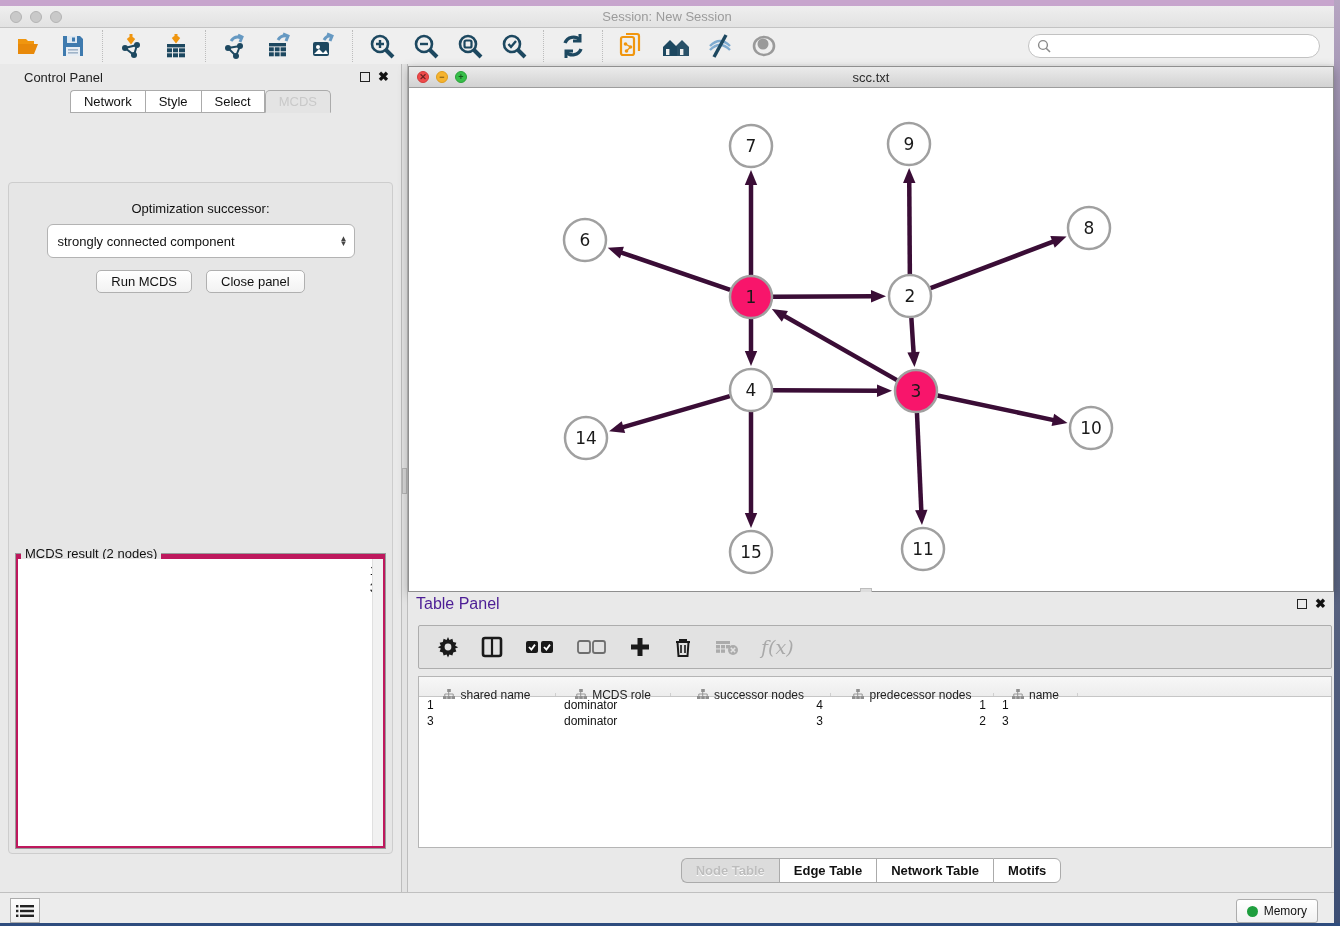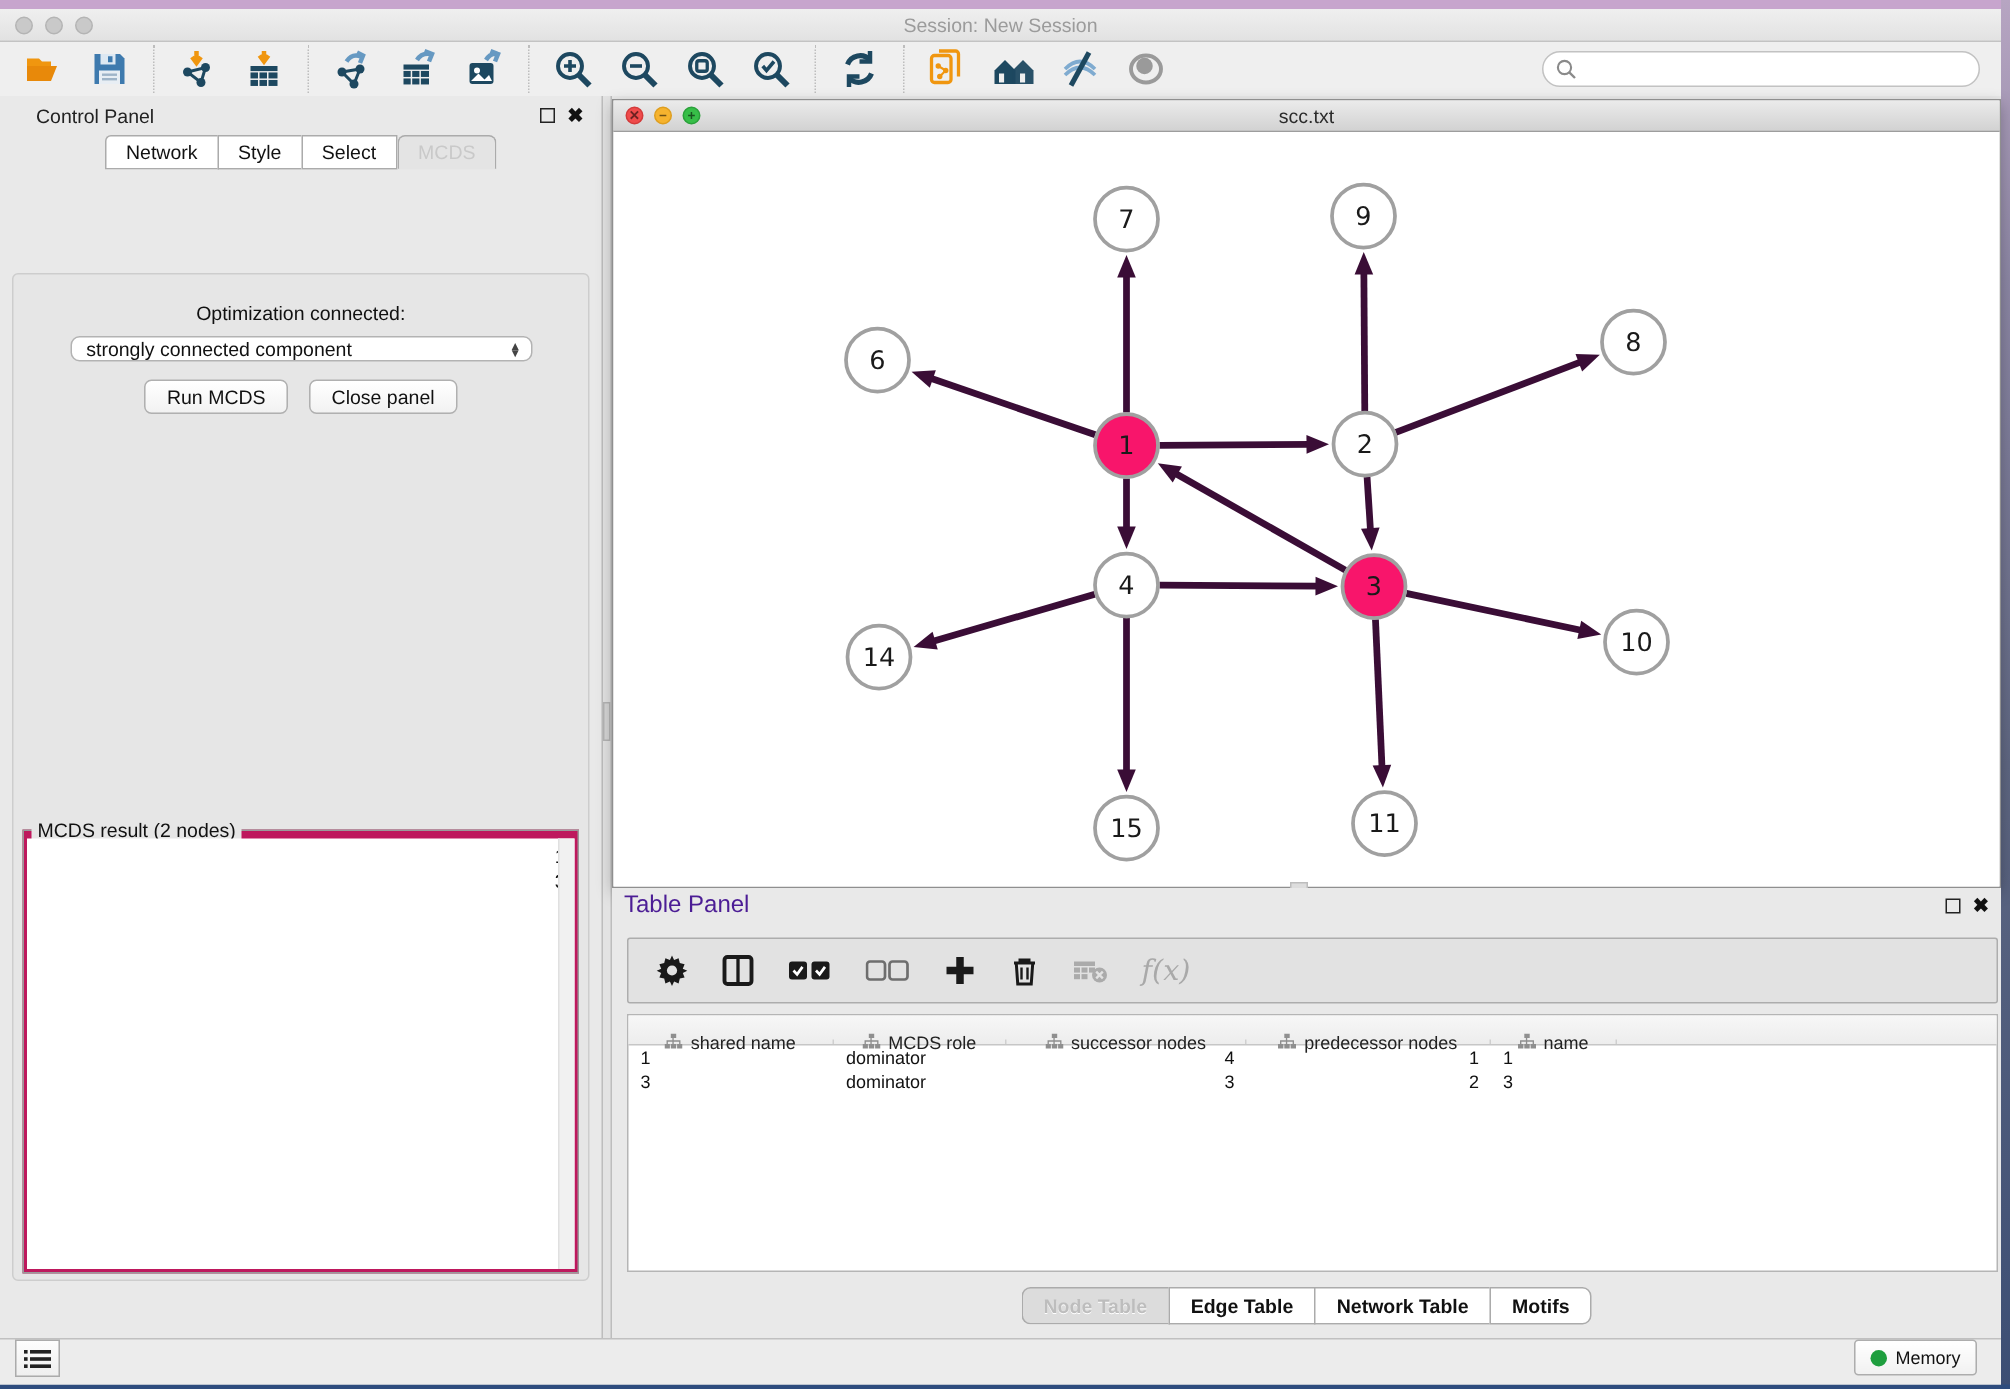--- a/index.html
+++ b/index.html
@@ -39,21 +39,21 @@
   .float-btn { width:10px; height:10px; border:1.5px solid #222; background:transparent; }
   .close-btn { font-size:13px; font-weight:bold; color:#111; line-height:10px; }
   .cp-tabs { display:flex; justify-content:center; position:relative; z-index:2; }
   .cp-tab { font-size:13px; padding:3px 13px; background:#fff; border:1px solid #ABABAB; border-right:none; color:#111; }
   .cp-tab:first-child { border-top-left-radius:4px; }
   .cp-tab.selected { background:#E4E4E4; color:#C9C9C9; border-right:1px solid #ABABAB;
     border-top-right-radius:5px; border-top-left-radius:5px; border-bottom-color:#E4E4E4; }
   .cp-body { position:absolute; left:8px; right:8px; top:118px; bottom:38px;
     background:#E6E6E6; border:1px solid #CDCDCD; border-radius:4px; }
   .opt-label { text-align:center; font-size:13px; color:#111; margin-top:18px; }
-  .dropdown { margin:8px auto 0; width:308px; height:17px; background:#fff; border:1px solid #B3B3B3;
+  .dropdown { margin:8px auto 0; width:308px; height:34px; background:#fff; border:1px solid #B3B3B3;
     border-radius:6px; display:flex; align-items:center; padding:0 6px 0 10px; font-size:13px; color:#111; }
   .dd-stepper { margin-left:auto; display:flex; flex-direction:column; line-height:5px; font-size:8px; color:#444; }
   .cp-buttons { display:flex; justify-content:center; gap:14px; margin-top:12px; }
   .mac-btn { font-size:13px; color:#111; background:linear-gradient(#FFFFFF,#F2F2F2);
     border:1px solid #B0B0B0; border-radius:5px; padding:3px 14px; min-width:92px; text-align:center; }
   .result-group { position:absolute; left:6px; right:6px; top:370px; bottom:4px;
     border:1px solid #9A9A9A; background:#be185d;text-align:right; }
   .result-legend { position:absolute; top:-8px; left:5px; background:#E6E6E6; padding:0 4px; font-size:13px; color:#111; }
   .result-area { position:absolute; left:2px; right:2px; top:5px; bottom:2px; background:#fff;
     font-size:13px; color:#111; padding:3px 6px; white-space:pre-line; line-height:17px; }
@@ -99,21 +99,21 @@
   .nt-td { font-size:12px; color:#111; padding:0 8px; line-height:16px; white-space:nowrap; overflow:hidden; }
   .tp-tabs { position:absolute; left:0; right:0; top:266px; display:flex; justify-content:center; }
   .tp-tab { font-size:13px; font-weight:bold; color:#111; background:#fff; border:1px solid #ABABAB;
     border-right:none; padding:4px 14px; }
   .tp-tab:first-child { border-top-left-radius:6px; border-bottom-left-radius:6px; }
   .tp-tab:last-child { border-right:1px solid #ABABAB; border-top-right-radius:6px; border-bottom-right-radius:6px; }
   .tp-tab.selected { background:#DCDCDC; color:#BDBDBD; text-shadow:0 1px 0 #fff; }
 
   
   .statusbar { position:absolute; left:0; top:892px; width:1334px; height:31px; background:#ECECEC;
-    border-top:1px solid #C0C0C0; display:flex; align-items:flex-start; }
+    border-top:1px solid #C0C0C0; display:flex; align-items:flex-end; }
   .sb-left-btn { width:30px; height:25px; margin-left:10px; background:linear-gradient(#FDFDFD,#EFEFEF);
     border:1px solid #ABABAB; display:flex; align-items:center; justify-content:center; }
   .memory-btn { margin-left:auto; margin-right:16px; height:24px; background:linear-gradient(#FFFFFF,#F1F1F1);
     border:1px solid #ADADAD; border-radius:3px; display:flex; align-items:center; gap:6px; padding:0 10px; }
   .mem-dot { width:11px; height:11px; border-radius:50%; background:#1E9E3E; }
   .memory-btn span.lbl { font-size:12px; color:#111; }
 </style>
 </head>
 <body>
 
@@ -303,21 +303,21 @@
       <span class="close-btn">✖</span>
     </span>
   </div>
   <div class="cp-tabs">
     <div class="cp-tab">Network</div>
     <div class="cp-tab">Style</div>
     <div class="cp-tab" style="border-right:1px solid #ABABAB">Select</div>
     <div class="cp-tab selected">MCDS</div>
   </div>
   <div class="cp-body">
-    <div class="opt-label">Optimization connected:</div>
+    <div class="opt-label">Optimization successor:</div>
     <div class="dropdown">
       <span>strongly connected component</span>
       <span class="dd-stepper">
           <span>▲</span>
           <span>▼</span>
         </span>
     </div>
     <div class="cp-buttons">
       <div class="mac-btn">Run MCDS</div>
       <div class="mac-btn">Close panel</div>

